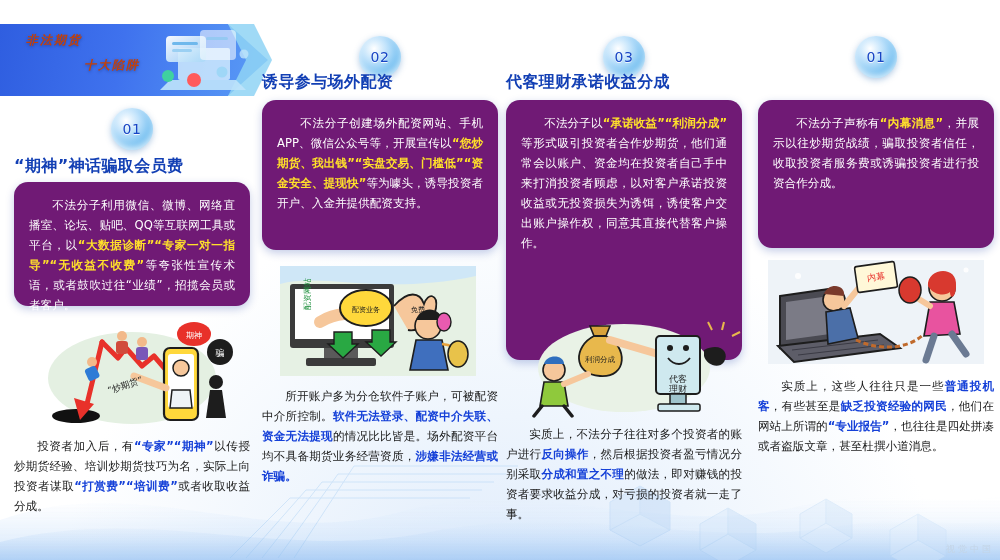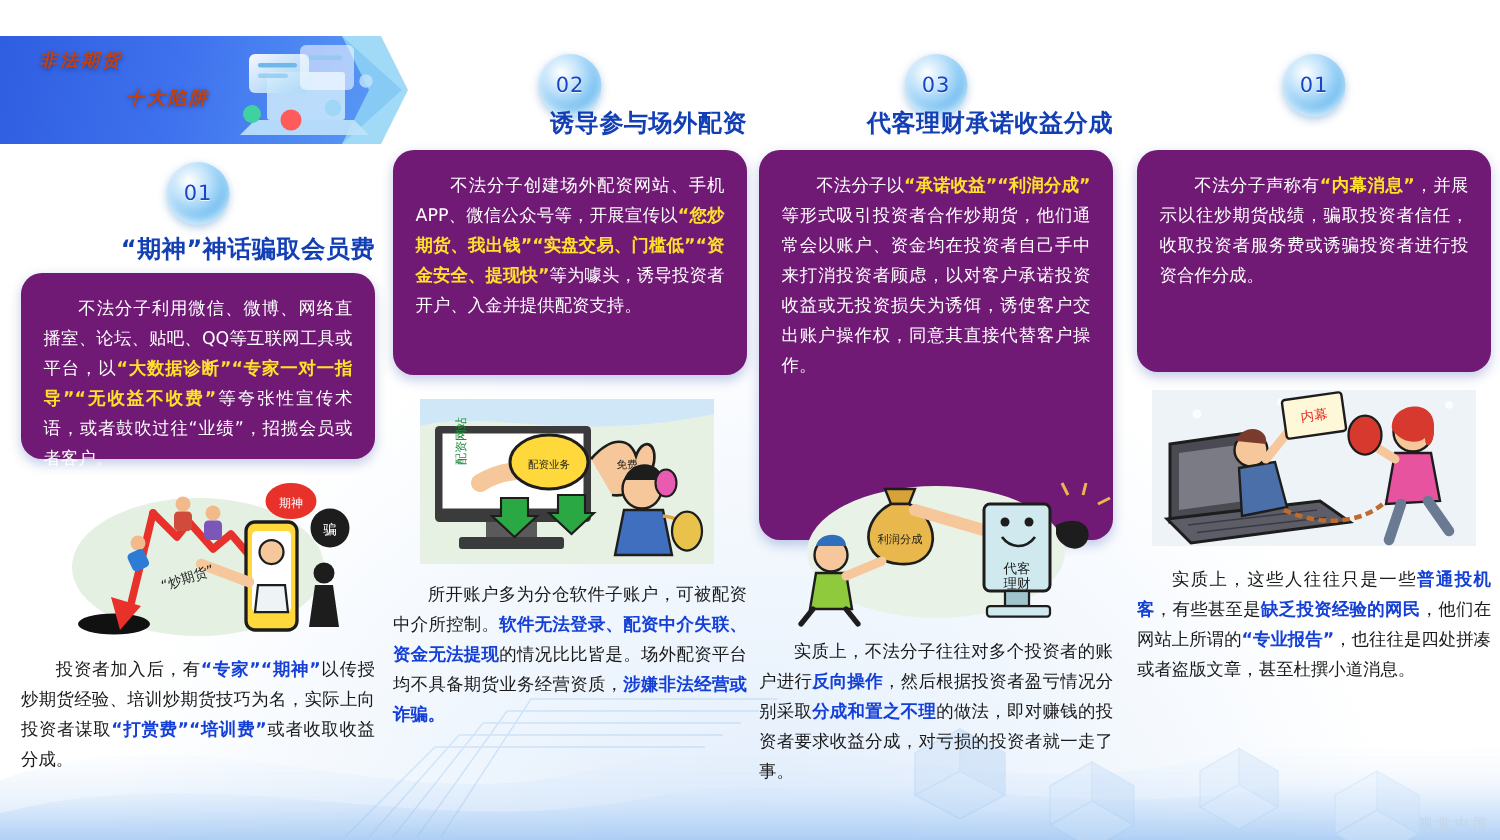--- a/index.html
+++ b/index.html
@@ -52,21 +52,21 @@
     background:radial-gradient(circle at 36% 30%,#ffffff 0%,#bfe2fb 32%,#7cc3f2 62%,#41a8e6 100%);
     box-shadow:0 2px 6px rgba(40,110,180,.35), inset 0 -3px 6px rgba(255,255,255,.75);
     display:flex;align-items:center;justify-content:center;
   }
   .badge span{
     font-weight:normal;font-size:14px;color:#1845c4;letter-spacing:.5px;
     font-family:"DejaVu Sans","Liberation Sans",sans-serif;
     text-shadow:0 1px 0 rgba(255,255,255,.8);
   }
   .heading{
-    position:absolute;left:0;width:100%;text-align:right;
+    position:absolute;left:0;width:100%;text-align:left;
     font-weight:bold;font-size:16px;color:#123fb4;letter-spacing:.4px;
     text-shadow:0 1px 1px rgba(255,255,255,.9);
     white-space:nowrap;
   }
   .bluebox{
     position:absolute;left:0;width:236px;
     background:#701a75;border-radius:14px;
     box-sizing:border-box;padding:13px 15px 14px 15px;
     color:#ffffff;font-size:11.6px;line-height:20px;
     text-align:justify;text-align-last:left;

